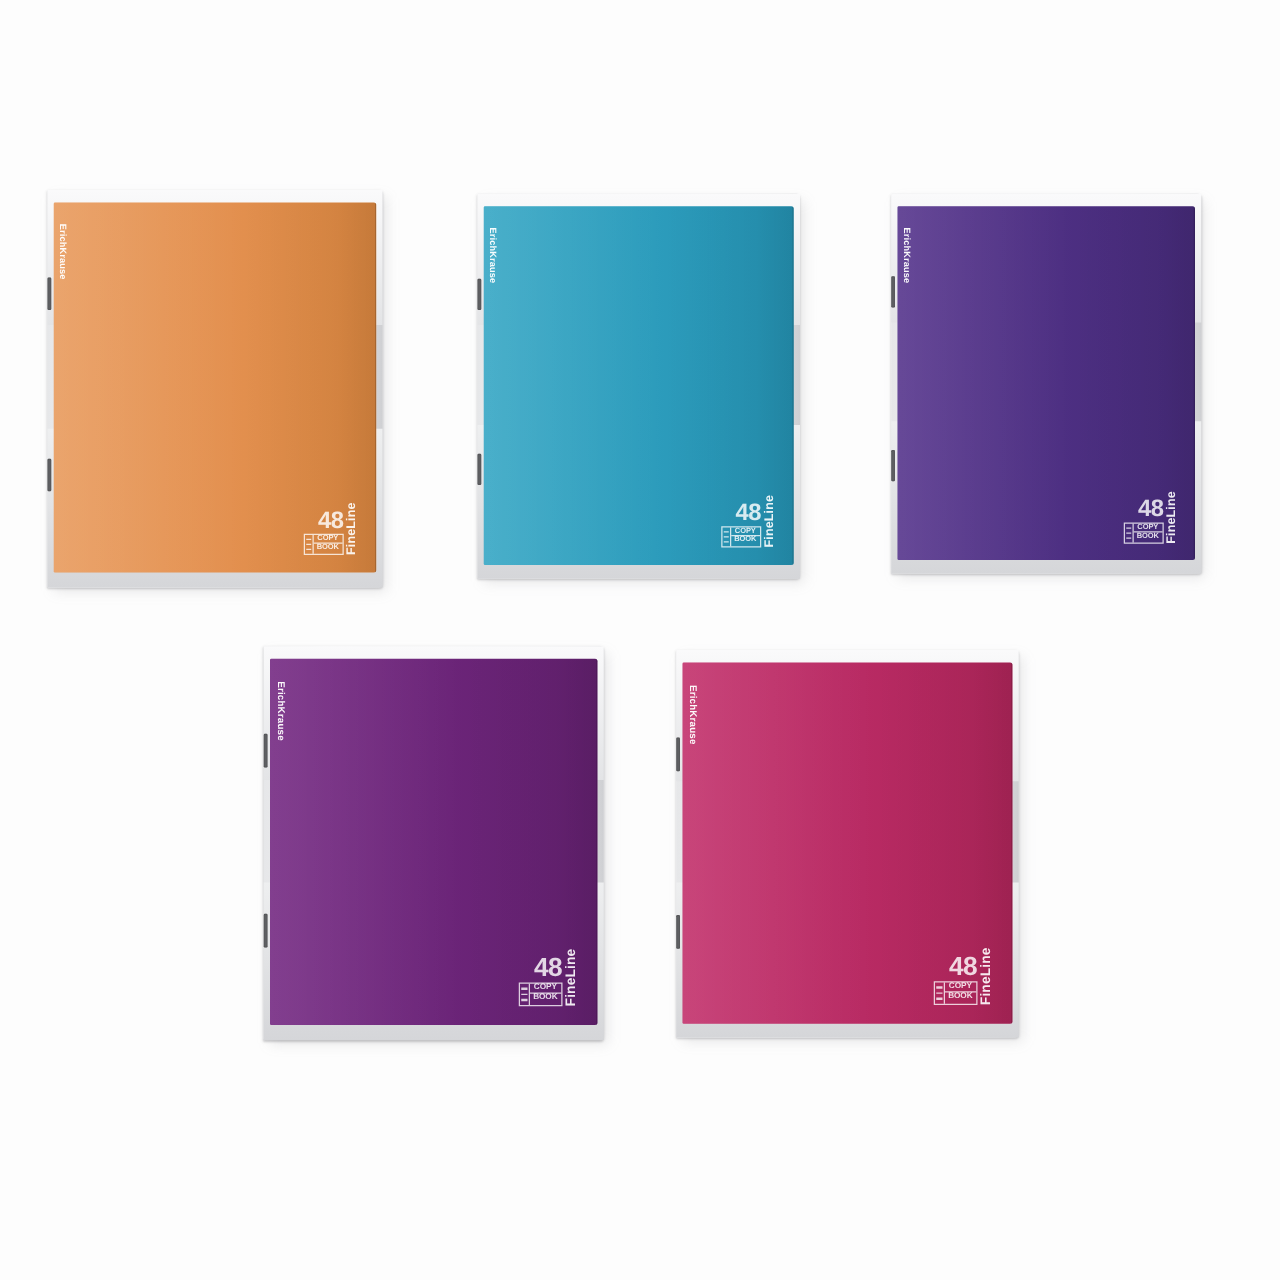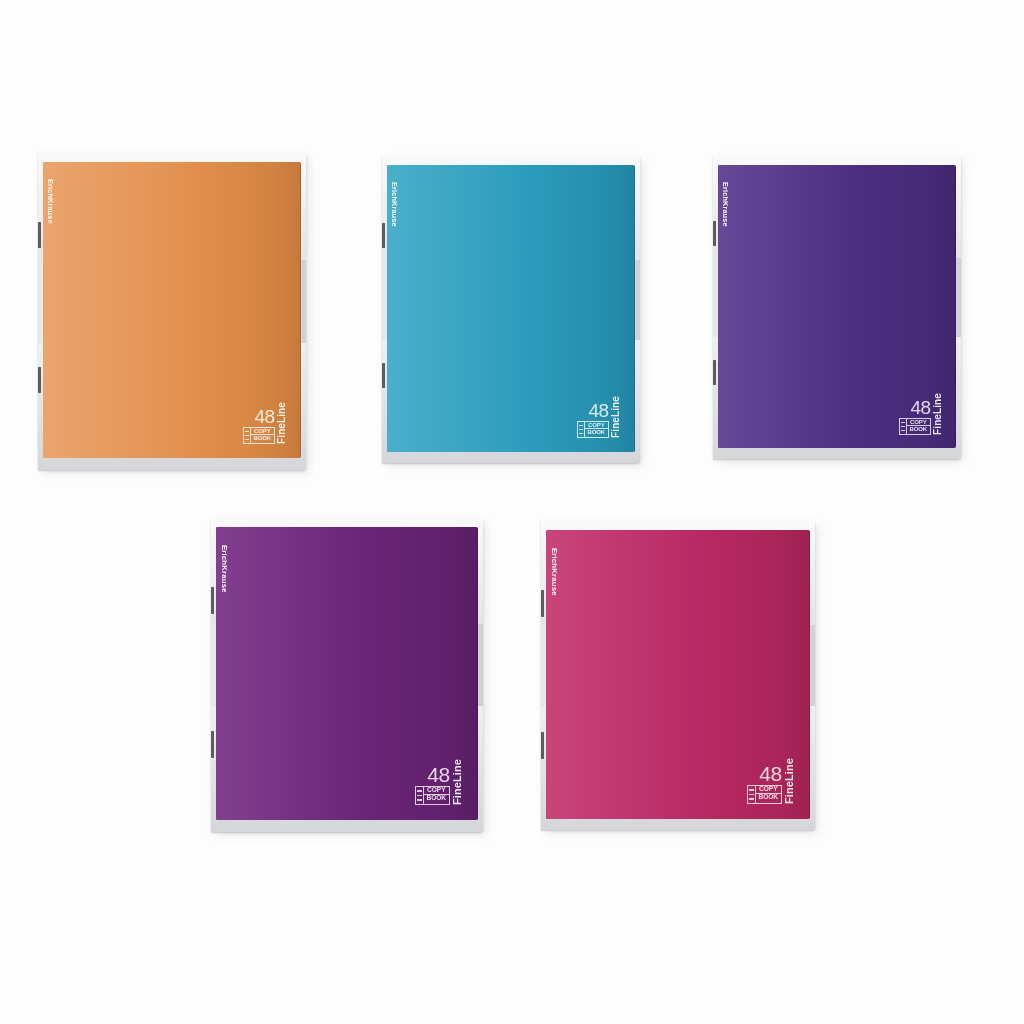--- a/index.html
+++ b/index.html
@@ -130,21 +130,21 @@
     align-items: flex-end;
     gap: 0.14em;
     color: rgba(255,255,255,0.80);
   }
   .badge-left {
     display: flex;
     flex-direction: column;
     align-items: flex-end;
   }
   .badge-count {
-    font-weight: 400;
+    font-weight: 700;
     line-height: 0.92;
     letter-spacing: -0.02em;
     color: rgba(255,255,255,0.82);
   }
   
   .badge-logo {
     display: flex;
     border: 1px solid rgba(255,255,255,0.78);
     box-sizing: border-box;
   }

